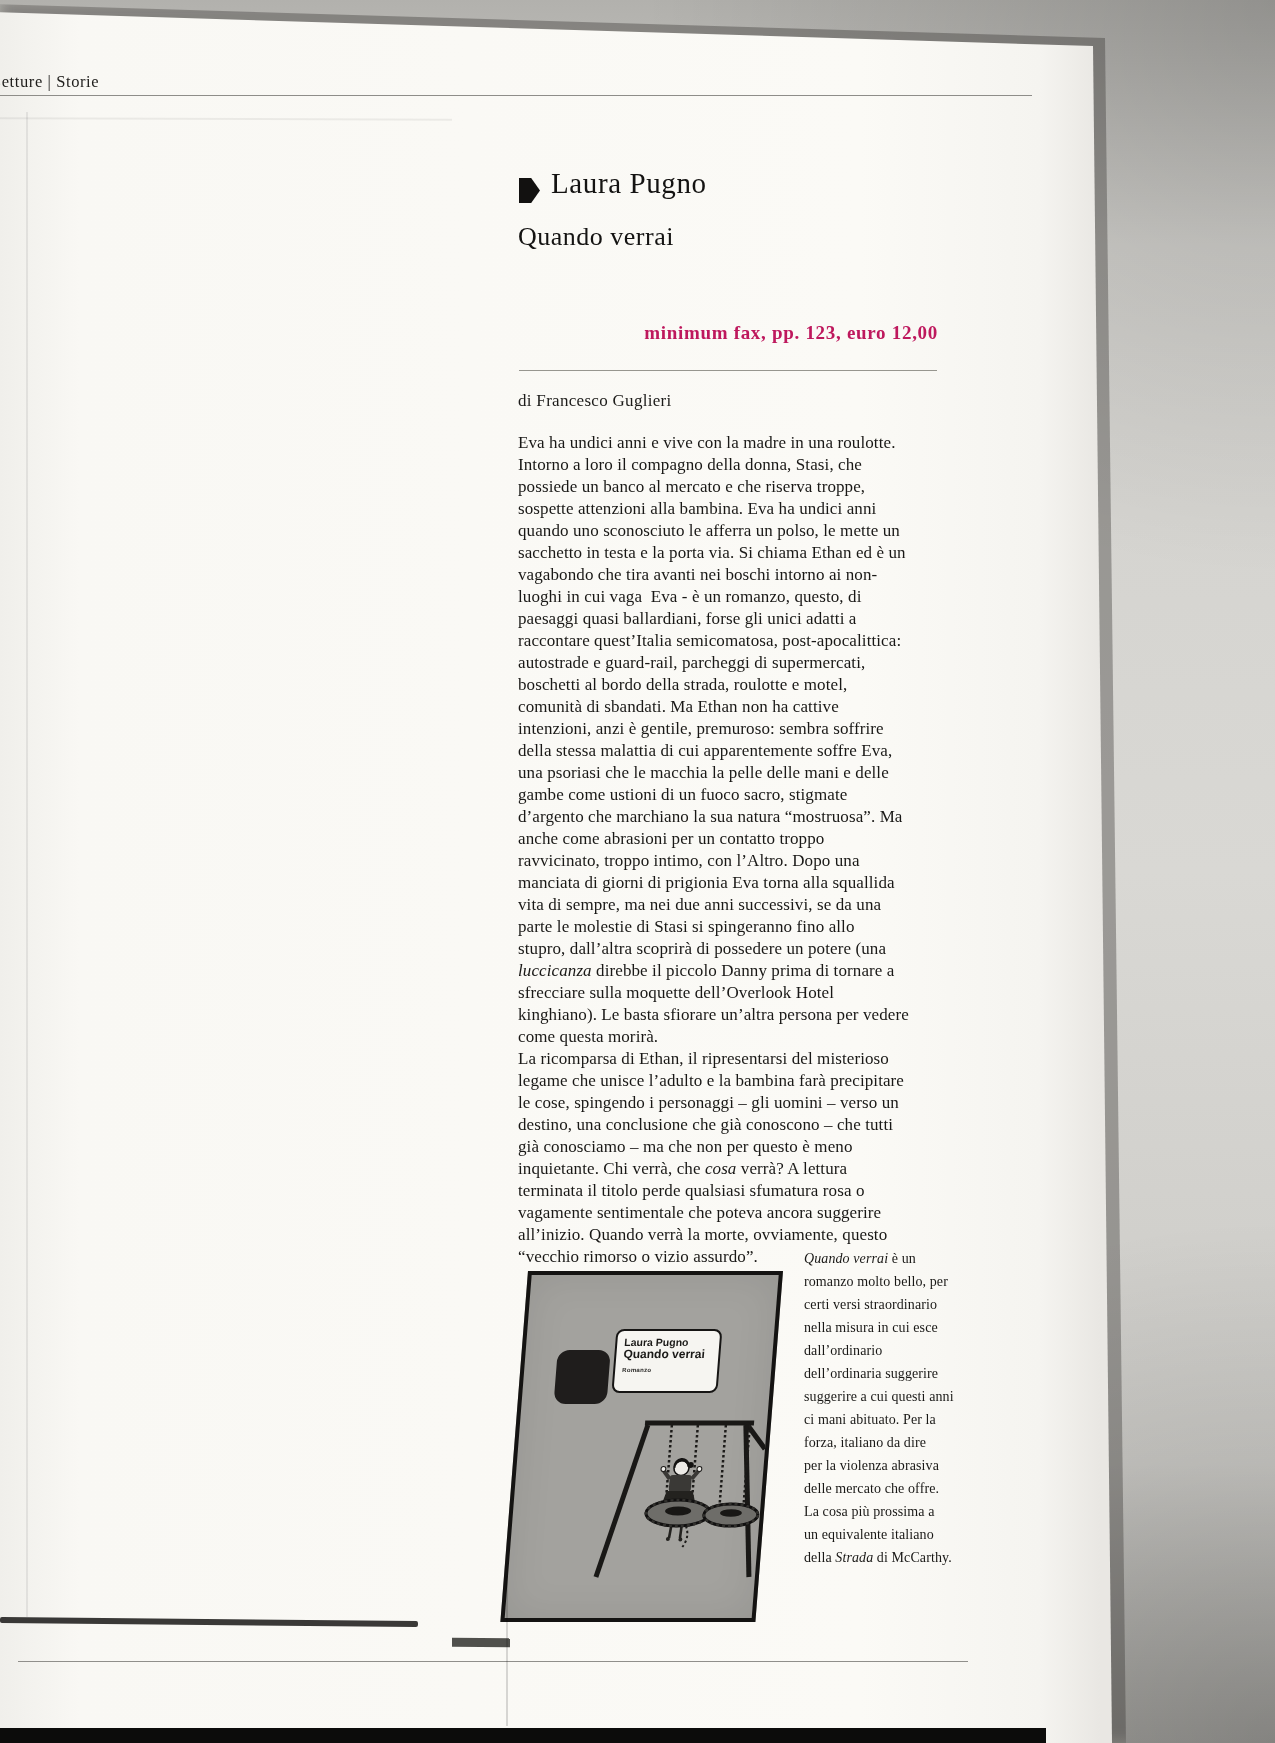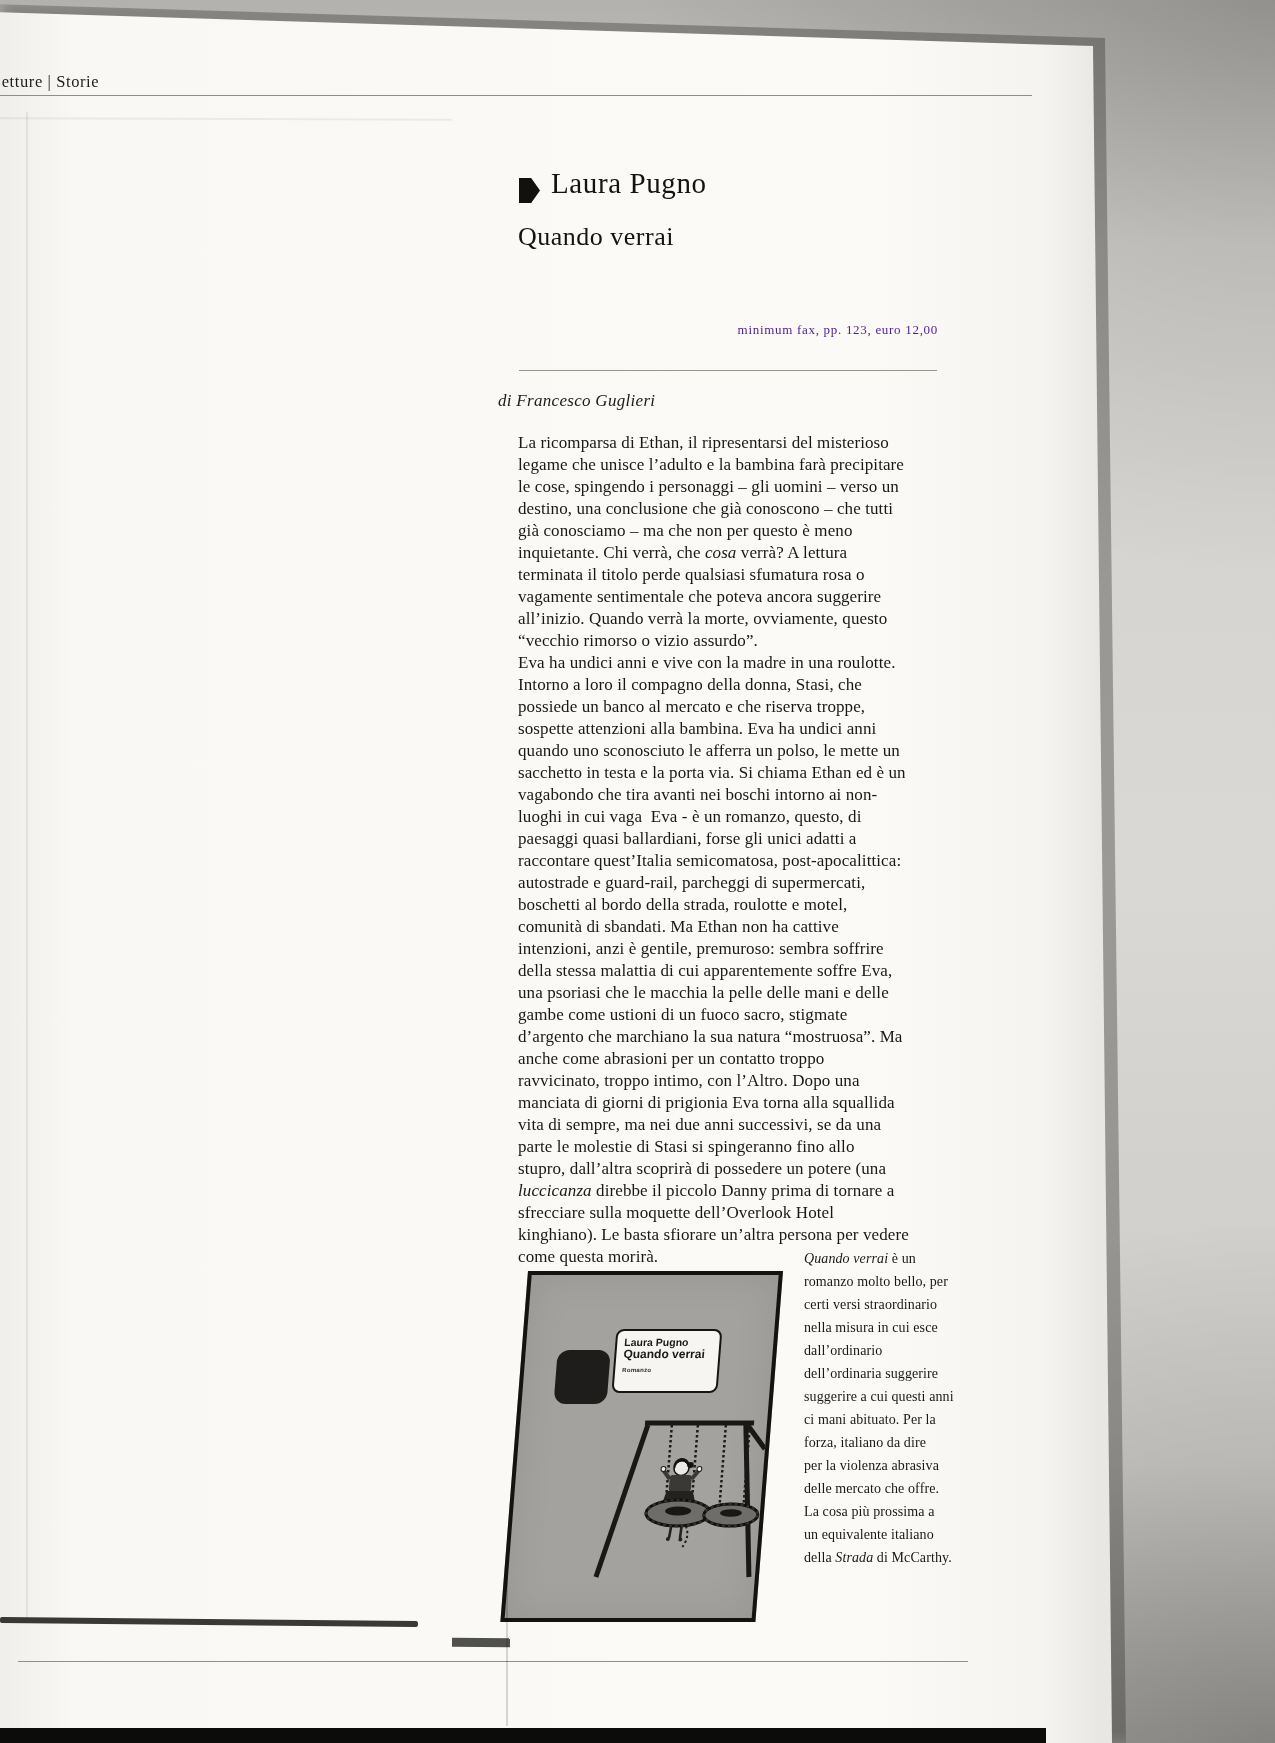--- a/index.html
+++ b/index.html
@@ -46,23 +46,23 @@
   .header-rule{position:absolute;left:0;top:95px;width:1032px;height:1px;background:#8e8d89;}
   .footer-rule{position:absolute;left:18px;top:1661px;width:950px;height:1px;background:#908f8b;}
 
   
   .bullet{
     position:absolute;left:519px;top:178px;width:21px;height:25px;background:#121110;
     clip-path:polygon(0 0,58% 0,100% 50%,58% 100%,0 100%);
   }
   .author-line{position:absolute;left:551px;top:167px;font-size:29px;font-weight:400;letter-spacing:.6px;color:#141312;margin:0;}
   .title-line{position:absolute;left:518px;top:222px;font-size:26px;font-weight:400;letter-spacing:.5px;color:#141312;margin:0;}
-  .publication{position:absolute;left:518px;top:322px;width:420px;text-align:right;font-size:13px;letter-spacing:.7px;color:#4c1d95;}
+  .publication{position:absolute;left:518px;top:322px;width:420px;text-align:right;font-size:19px;letter-spacing:.7px;color:#be185d;font-weight:bold;}
   .mid-rule{position:absolute;left:519px;top:370px;width:418px;height:1px;background:#97968f;}
-  .byline{position:absolute;left:498px;top:391px;font-size:17px;font-style:italic;letter-spacing:.3px;color:#1c1b19;}
+  .byline{position:absolute;left:518px;top:391px;font-size:17px;letter-spacing:.3px;color:#1c1b19;}
 
   .bodycol{position:absolute;left:518px;top:432px;font-size:17px;color:#191816;}
   .bodycol .tline{white-space:pre;height:22px;line-height:22px;letter-spacing:.1px;}
   .sidecol{position:absolute;left:804px;top:1247px;font-size:14px;color:#191816;}
   .sidecol .tline{white-space:pre;height:23px;line-height:23px;letter-spacing:.1px;}
 
   
   .cover{
     position:absolute;left:528px;top:1271px;width:247px;height:343px;
     border:4px solid #141312;background:#a3a29e;
@@ -97,32 +97,20 @@
   <div class="header-rule"></div>
 
   <span class="bullet"></span>
   <h1 class="author-line">Laura Pugno</h1>
   <h2 class="title-line">Quando verrai</h2>
   <div class="publication">minimum fax, pp. 123, euro 12,00</div>
   <div class="mid-rule"></div>
   <div class="byline">di Francesco Guglieri</div>
 
   <div class="bodycol">
-    <div>
-        <div class="tline">La ricomparsa di Ethan, il ripresentarsi del misterioso</div>
-        <div class="tline">legame che unisce l’adulto e la bambina farà precipitare</div>
-        <div class="tline">le cose, spingendo i personaggi – gli uomini – verso un</div>
-        <div class="tline">destino, una conclusione che già conoscono – che tutti</div>
-        <div class="tline">già conosciamo – ma che non per questo è meno</div>
-        <div class="tline">inquietante. Chi verrà, che <i>cosa</i> verrà? A lettura</div>
-        <div class="tline">terminata il titolo perde qualsiasi sfumatura rosa o</div>
-        <div class="tline">vagamente sentimentale che poteva ancora suggerire</div>
-        <div class="tline">all’inizio. Quando verrà la morte, ovviamente, questo</div>
-        <div class="tline">“vecchio rimorso o vizio assurdo”.</div>
-      </div>
     <div>
         <div class="tline">Eva ha undici anni e vive con la madre in una roulotte.</div>
         <div class="tline">Intorno a loro il compagno della donna, Stasi, che</div>
         <div class="tline">possiede un banco al mercato e che riserva troppe,</div>
         <div class="tline">sospette attenzioni alla bambina. Eva ha undici anni</div>
         <div class="tline">quando uno sconosciuto le afferra un polso, le mette un</div>
         <div class="tline">sacchetto in testa e la porta via. Si chiama Ethan ed è un</div>
         <div class="tline">vagabondo che tira avanti nei boschi intorno ai non-</div>
         <div class="tline">luoghi in cui vaga  Eva - è un romanzo, questo, di</div>
         <div class="tline">paesaggi quasi ballardiani, forse gli unici adatti a</div>
@@ -139,20 +127,32 @@
         <div class="tline">ravvicinato, troppo intimo, con l’Altro. Dopo una</div>
         <div class="tline">manciata di giorni di prigionia Eva torna alla squallida</div>
         <div class="tline">vita di sempre, ma nei due anni successivi, se da una</div>
         <div class="tline">parte le molestie di Stasi si spingeranno fino allo</div>
         <div class="tline">stupro, dall’altra scoprirà di possedere un potere (una</div>
         <div class="tline"><i>luccicanza</i> direbbe il piccolo Danny prima di tornare a</div>
         <div class="tline">sfrecciare sulla moquette dell’Overlook Hotel</div>
         <div class="tline">kinghiano). Le basta sfiorare un’altra persona per vedere</div>
         <div class="tline">come questa morirà.</div>
       </div>
+    <div>
+        <div class="tline">La ricomparsa di Ethan, il ripresentarsi del misterioso</div>
+        <div class="tline">legame che unisce l’adulto e la bambina farà precipitare</div>
+        <div class="tline">le cose, spingendo i personaggi – gli uomini – verso un</div>
+        <div class="tline">destino, una conclusione che già conoscono – che tutti</div>
+        <div class="tline">già conosciamo – ma che non per questo è meno</div>
+        <div class="tline">inquietante. Chi verrà, che <i>cosa</i> verrà? A lettura</div>
+        <div class="tline">terminata il titolo perde qualsiasi sfumatura rosa o</div>
+        <div class="tline">vagamente sentimentale che poteva ancora suggerire</div>
+        <div class="tline">all’inizio. Quando verrà la morte, ovviamente, questo</div>
+        <div class="tline">“vecchio rimorso o vizio assurdo”.</div>
+      </div>
   </div>
 
   <div class="cover">
     <div class="cover-logo"></div>
     <div class="cover-label">
       <div class="a">Laura Pugno</div>
       <div class="t">Quando verrai</div>
       <div class="g">Romanzo</div>
     </div>
     <svg class="swing-svg" width="247" height="343" viewBox="0 0 247 343">

